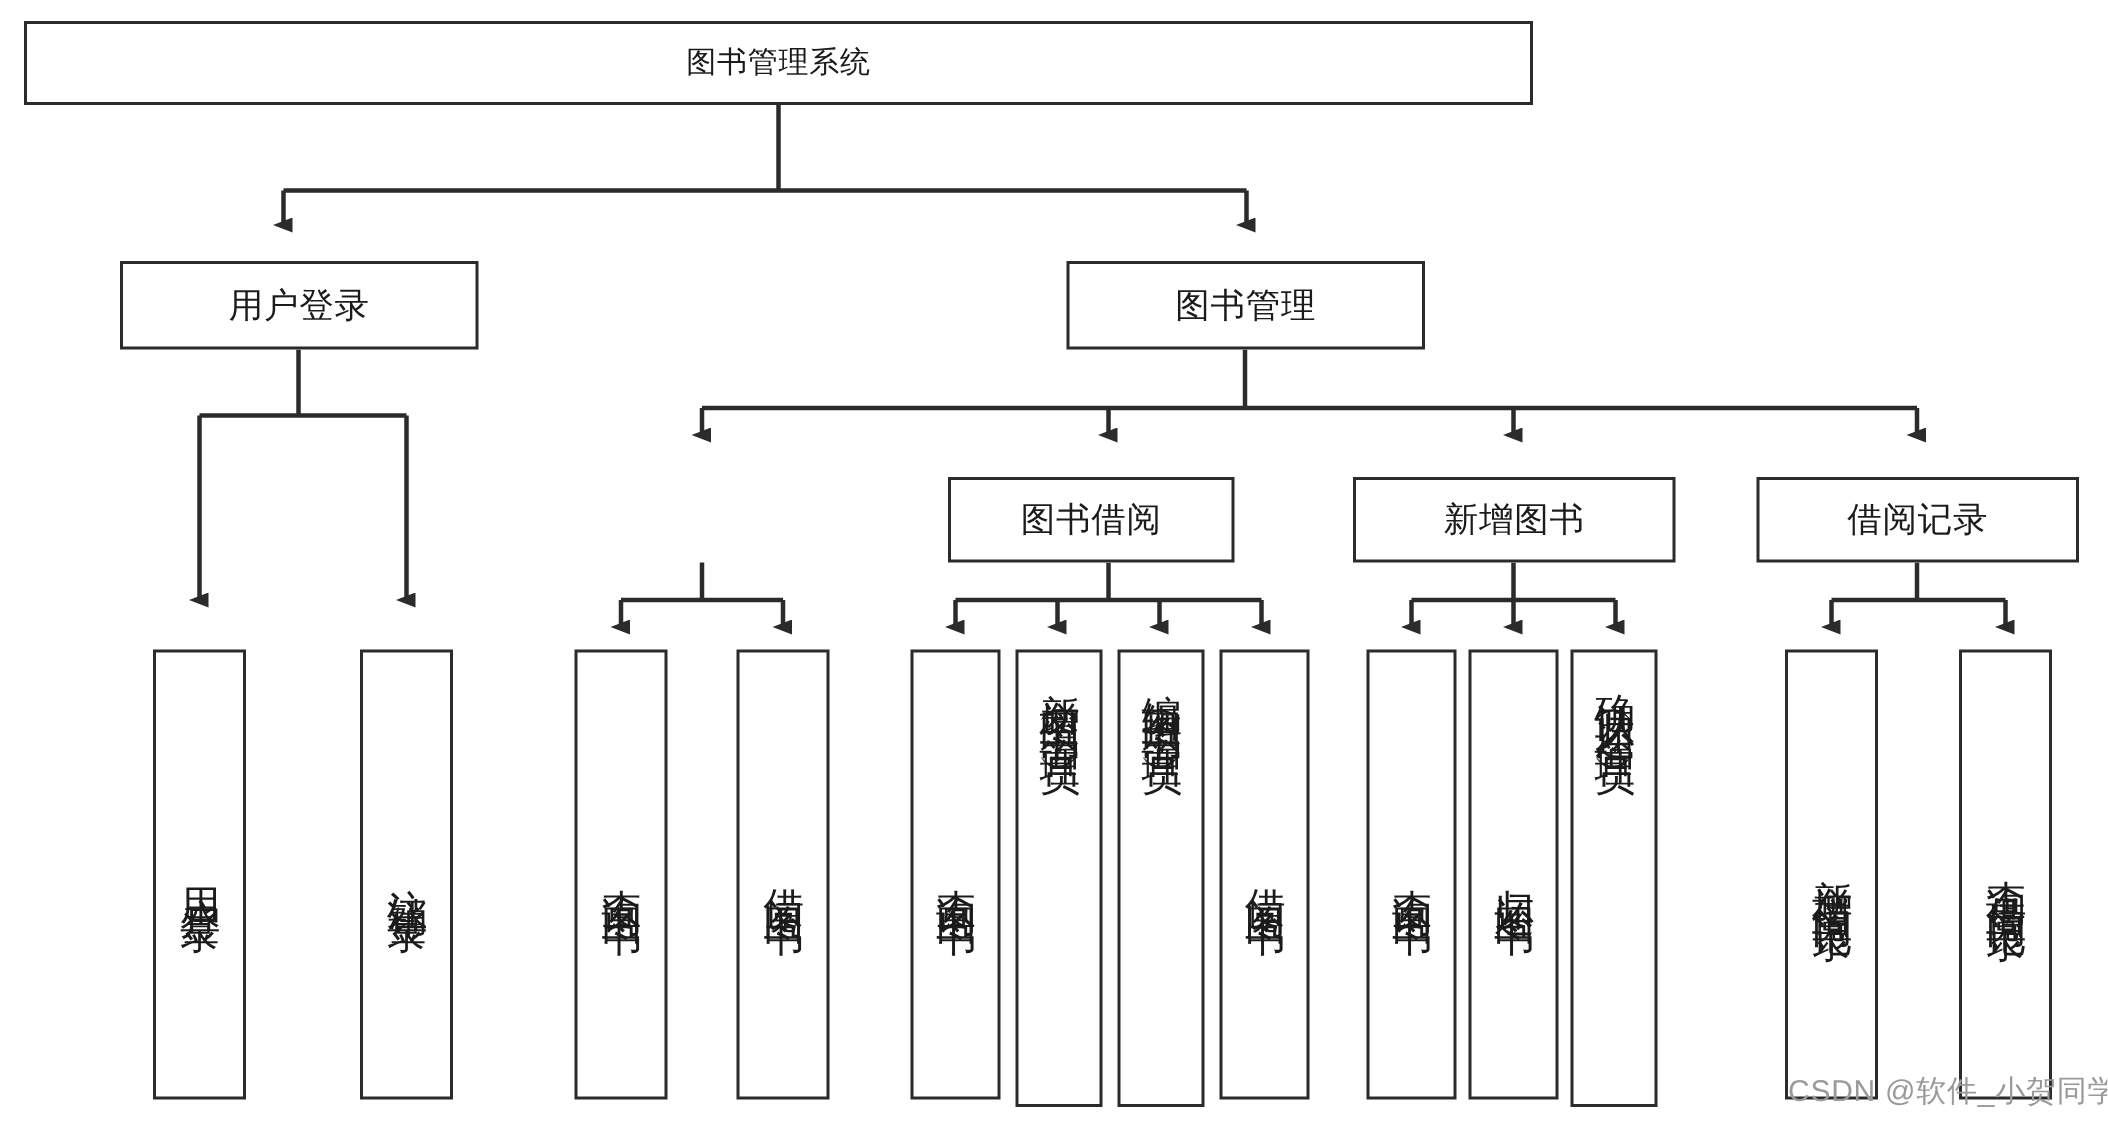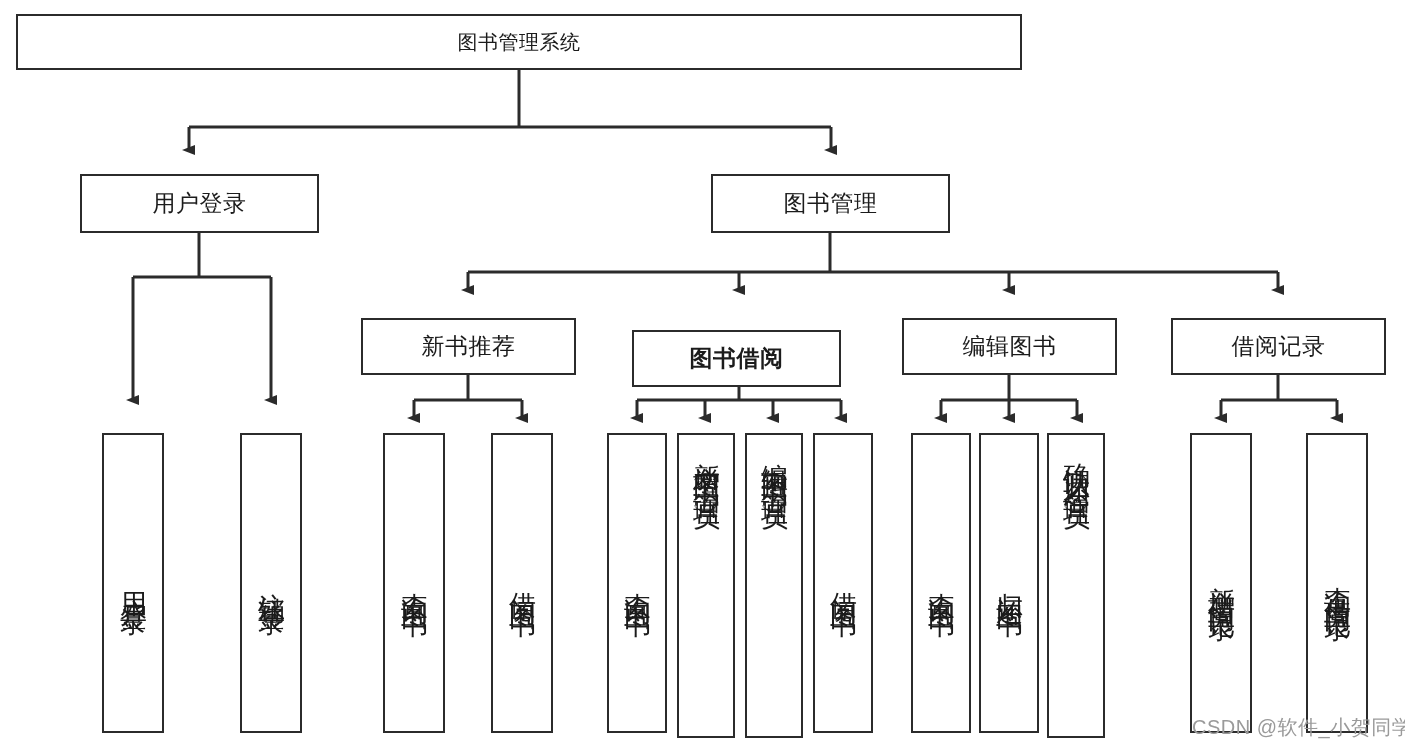--- a/index.html
+++ b/index.html
@@ -138,30 +138,27 @@
   </div>
 
   <div class="node horiz" style="left:80px; top:174px; width:239px; height:59px;">
     <span class="lbl">用户登录</span>
   </div>
 
   <div class="node horiz" style="left:711px; top:174px; width:239px; height:59px;align-items:center;">
     <span class="lbl">图书管理</span>
   </div>
 
-  <div class="node horiz" style="left:361px; top:318px; width:215px; height:57px;">
-    <span class="lbl">新书推荐</span>
-  </div>
-
-  <div class="node horiz" style="left:632px; top:330px; width:209px; height:57px;font-weight:bold;">
+
+  <div class="node horiz" style="left:632px; top:318px; width:191px; height:57px;">
     <span class="lbl">图书借阅</span>
   </div>
 
   <div class="node horiz" style="left:902px; top:318px; width:215px; height:57px;">
-    <span class="lbl">编辑图书</span>
+    <span class="lbl">新增图书</span>
   </div>
 
   <div class="node horiz" style="left:1171px; top:318px; width:215px; height:57px;">
     <span class="lbl">借阅记录</span>
   </div>
 
   <div class="node vert centered" style="left:102px; top:433px; width:62px; height:300px;">
     <span class="lbl">用户登录</span>
   </div>
 

